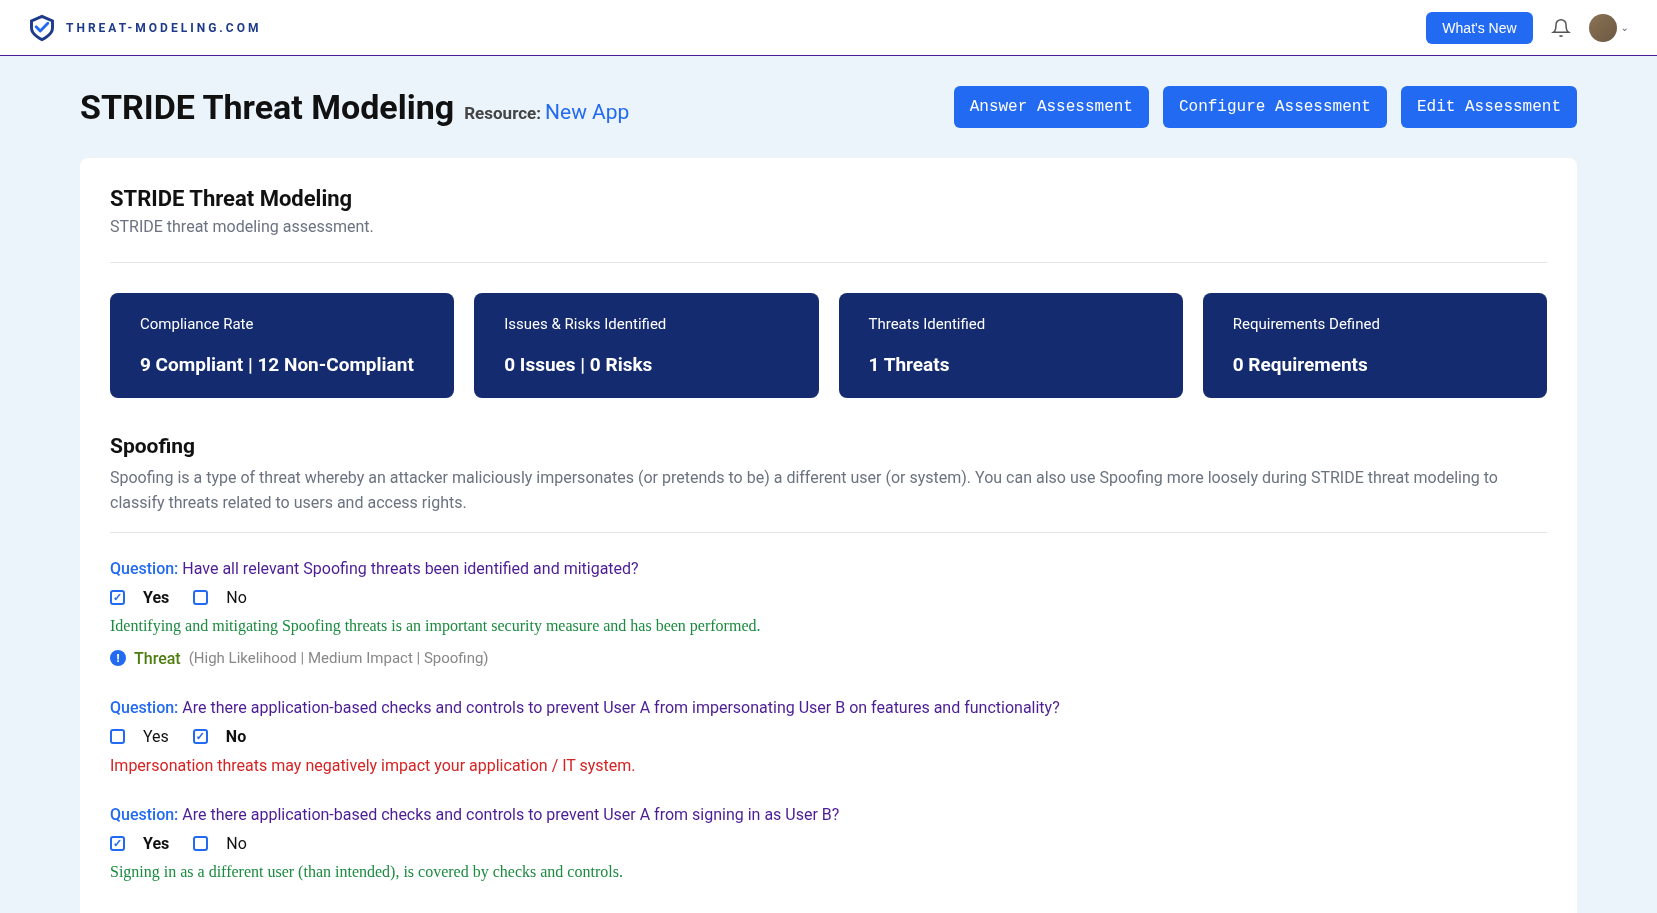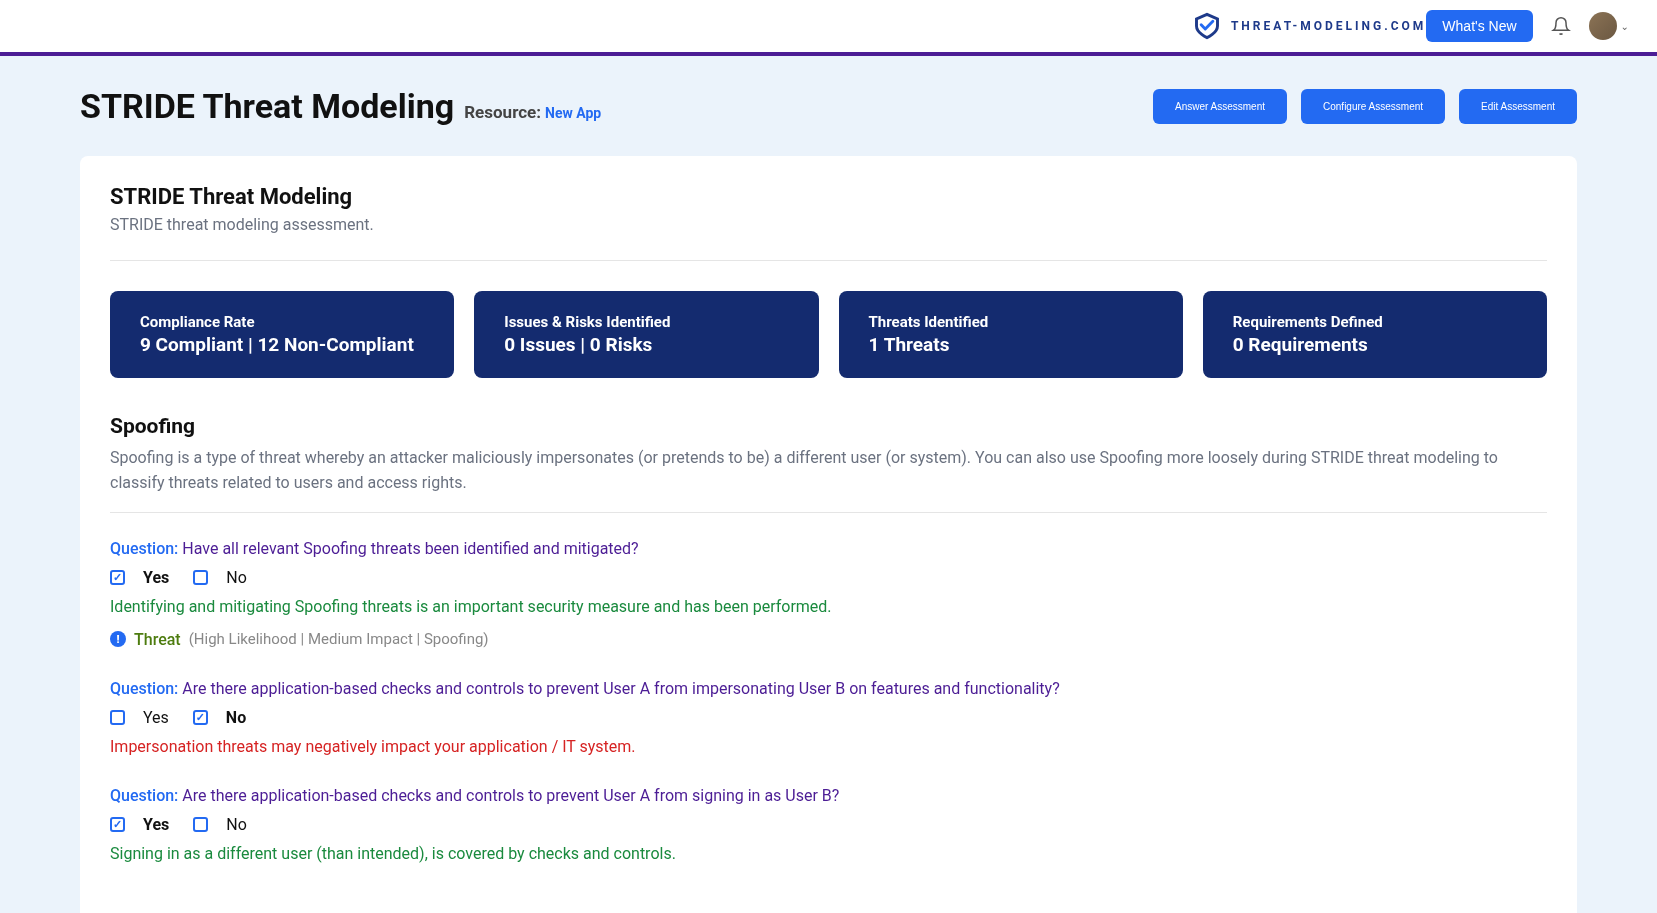--- a/index.html
+++ b/index.html
@@ -6,23 +6,23 @@
   body {
     font-family: -apple-system, BlinkMacSystemFont, "Segoe UI", Roboto, "Helvetica Neue", Arial, sans-serif;
     background: #ebf3fb;
     color: #1a1a1a;
   }
   .topbar {
     background: #fff;
     height: 56px;
     display: flex;
     align-items: center;
-    justify-content: flex-end;
+    justify-content: space-between;
     padding: 0 28px;
-    border-bottom: 4px solid #4c1d95;
+    border-bottom: 1px solid #4c1d95;
   }
   .brand {
     display: flex;
     align-items: center;
     gap: 10px;
   }
   .brand-logo {
     width: 28px;
     height: 28px;
   }
@@ -45,25 +45,26 @@
     padding: 8px 16px;
     border-radius: 6px;
     font-size: 14px;
     font-weight: 500;
     cursor: pointer;
   }
   .btn-primary-lg {
     background: #236af2;
     color: #fff;
     border: none;
-    padding: 12px 22px;
+    padding: 12px 16px;
     border-radius: 6px;
-    font-size: 10px;
+    font-size: 16px;
     font-weight: 500;
     cursor: pointer;
+    font-family: Liberation Mono, monospace;
   }
   .bell-icon {
     width: 20px;
     height: 20px;
     cursor: pointer;
   }
   .avatar {
     width: 28px;
     height: 28px;
     border-radius: 50%;
@@ -99,22 +100,22 @@
     font-size: 34px;
     font-weight: 700;
     color: #111;
   }
   .resource-label {
     font-size: 17px;
     font-weight: 700;
     color: #444;
   }
   .resource-link {
-    font-size: 14px;
-    font-weight: 700;
+    font-size: 21px;
+    font-weight: 400;
     color: #236af2;
   }
   .header-actions {
     display: flex;
     gap: 14px;
   }
   .card {
     background: #fff;
     border-radius: 8px;
     padding: 28px 30px 40px 30px;
@@ -139,22 +140,22 @@
     margin-bottom: 36px;
   }
   .stat-card {
     background: #142b6f;
     color: #fff;
     border-radius: 8px;
     padding: 22px 30px;
   }
   .stat-label {
     font-size: 15px;
-    font-weight: 700;
-    margin-bottom: 2px;
+    font-weight: 400;
+    margin-bottom: 20px;
   }
   .stat-value {
     font-size: 19px;
     font-weight: 700;
   }
   .section-title {
     font-size: 21px;
     font-weight: 700;
     color: #111;
     margin-bottom: 8px;
@@ -213,21 +214,21 @@
   .answer-label {
     color: #111;
   }
   .answer-label.bold {
     font-weight: 700;
   }
   .feedback {
     font-size: 16px;
     margin-bottom: 14px;
   }
-  .feedback.ok { color: #1a8a3e; }
+  .feedback.ok { color: #1a8a3e; font-family: Liberation Serif, serif; }
   .feedback.bad { color: #d62323; }
   .threat-line {
     display: flex;
     align-items: center;
     gap: 8px;
     font-size: 16px;
     margin-bottom: 6px;
   }
   .info-icon {
     width: 16px;

